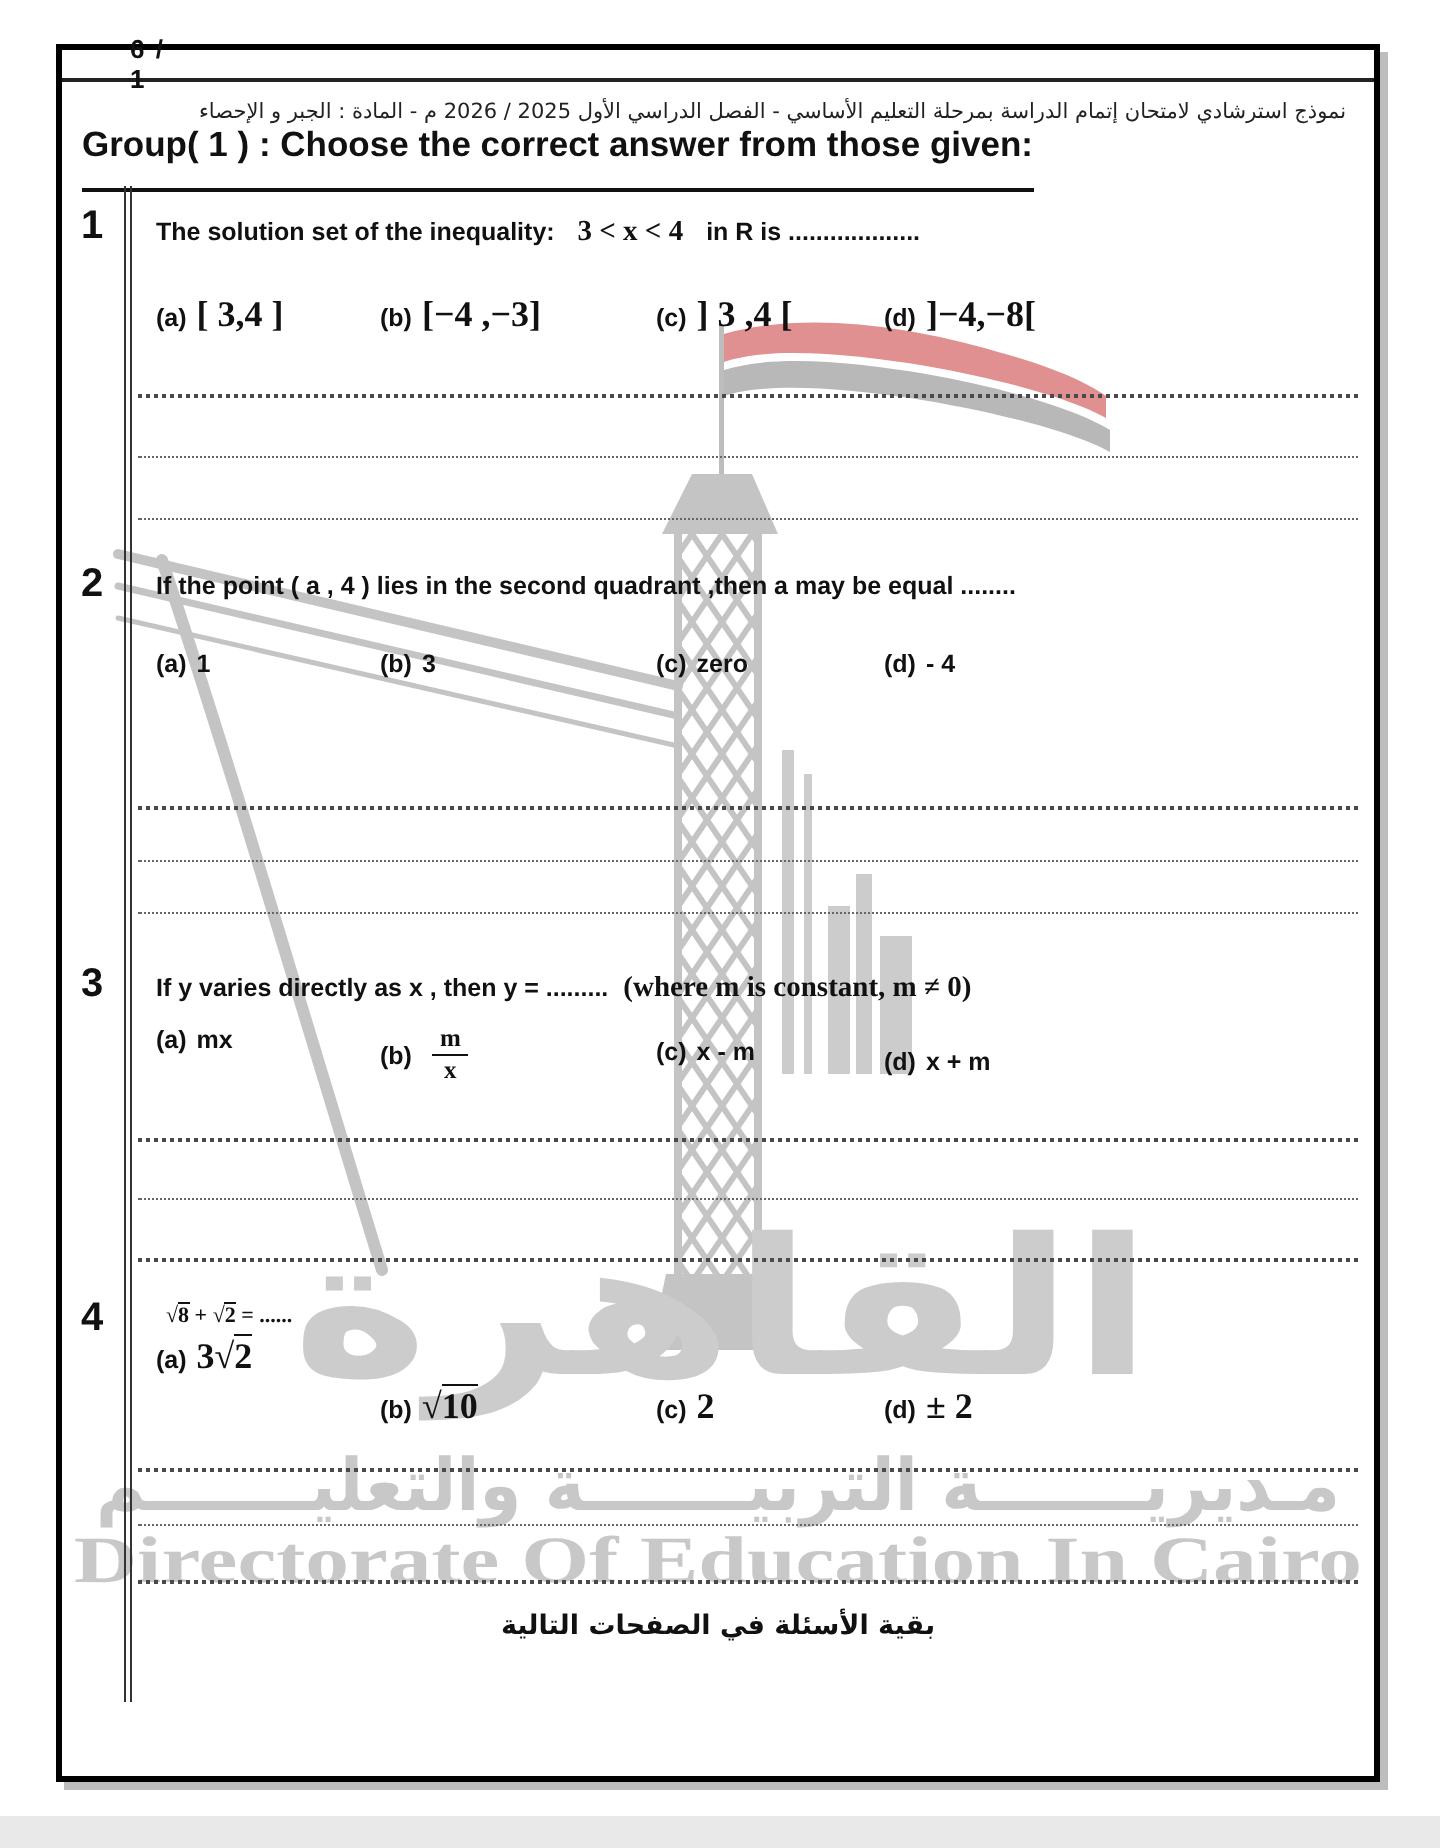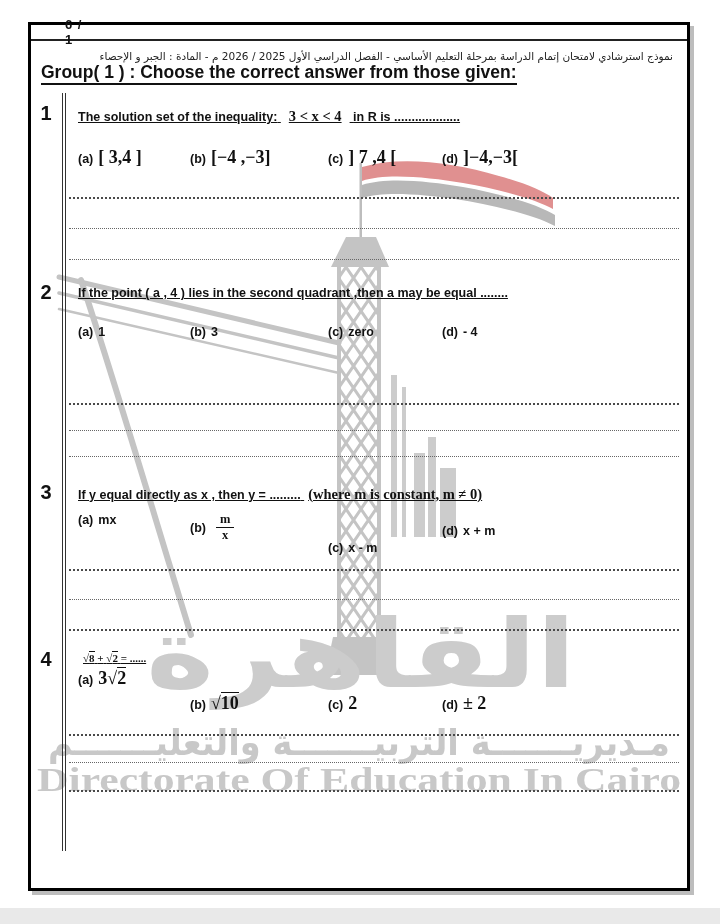--- a/index.html
+++ b/index.html
@@ -14,27 +14,27 @@
   }
   .wm{position:absolute;left:0;top:0;width:656px;height:863px;pointer-events:none;}
   
   .hdr{position:absolute;left:0;top:0;width:100%;height:16px;border-bottom:2px solid #222;
        display:flex;align-items:center;box-sizing:border-box;}
   .pagenum{margin-left:34px;font-weight:bold;font-size:13px;direction:ltr;letter-spacing:1px;}
   .hdr-title{flex:1;text-align:center;direction:rtl;font-size:10.5px;color:#222;
              padding:0 14px 0 10px;font-family:"DejaVu Sans",sans-serif;white-space:nowrap;margin-top:48px;}
   
   .group-title{position:absolute;left:10px;top:37px;font-size:17.5px;font-weight:bold;
-               border-bottom:2px solid #111;padding-bottom:0;white-space:nowrap;}
+               border-bottom:2px solid #111;padding-bottom:11px;white-space:nowrap;}
   
   .vline{position:absolute;left:31px;top:68px;height:758px;width:2px;
          border-left:1.5px solid #333;border-right:1.5px solid #333;}
   
   .qnum{position:absolute;left:0;width:30px;text-align:center;font-size:20px;font-weight:bold;}
-  .qtext{position:absolute;left:47px;font-size:12.5px;font-weight:bold;white-space:nowrap;text-decoration:underline;}
+  .qtext{position:absolute;left:47px;font-size:12.5px;font-weight:bold;white-space:nowrap;}
   .serif{font-family:"Liberation Serif",serif;font-size:14.5px;}
   .mathgap{margin:0 8px;}
   .opt{position:absolute;font-weight:bold;font-size:12.5px;white-space:nowrap;}
   .opt .lbl{margin-right:5px;}
   .val-serif{font-family:"Liberation Serif",serif;font-size:18px;}
   .val-sans{font-size:12.5px;}
   .opt-flex{display:flex;align-items:center;gap:5px;}
   .frac{display:inline-block;text-align:center;font-family:"Liberation Serif",serif;
         font-size:12.5px;line-height:1.05;vertical-align:middle;font-weight:bold;}
   .frac .num{display:block;border-bottom:1.4px solid #111;padding:0 4px 1px;}
@@ -104,24 +104,24 @@
       <span class="serif mathgap">3 &lt; x &lt; 4</span>
       <span>in R  is ...................</span>
     </div>
     <span class="opt" style="left:47px;top:122px">
       <span class="lbl">(a)</span><span class="val-serif">[ 3,4 ]</span>
     </span>
     <span class="opt" style="left:159px;top:122px">
       <span class="lbl">(b)</span><span class="val-serif">[−4 ,−3]</span>
     </span>
     <span class="opt" style="left:297px;top:122px">
-      <span class="lbl">(c)</span><span class="val-serif">] 7 ,4 [</span>
+      <span class="lbl">(c)</span><span class="val-serif">] 3 ,4 [</span>
     </span>
     <span class="opt" style="left:411px;top:122px">
-      <span class="lbl">(d)</span><span class="val-serif">]−4,−3[</span>
+      <span class="lbl">(d)</span><span class="val-serif">]−4,−8[</span>
     </span>
     <div class="dotline" style="top:172px"></div>
     <div class="dotline thin" style="top:203px"></div>
     <div class="dotline thin" style="top:234px"></div>
   </div>
 
   <div>
     <div class="qnum" style="top:256px">2</div>
     <div class="qtext" style="top:261px">If the point ( a , 4 ) lies in the second quadrant ,then a  may be equal ........</div>
     <span class="opt" style="left:47px;top:300px">
@@ -137,34 +137,34 @@
       <span class="lbl">(d)</span><span class="val-sans">- 4</span>
     </span>
     <div class="dotline" style="top:378px"></div>
     <div class="dotline thin" style="top:405px"></div>
     <div class="dotline thin" style="top:431px"></div>
   </div>
 
   <div>
     <div class="qnum" style="top:456px">3</div>
     <div class="qtext" style="top:461px">
-      <span>If  y  equal directly as  x , then  y = .........</span>
+      <span>If  y  varies directly as  x , then  y = .........</span>
       <span class="serif" style="margin-left:4px">(where  m is constant,  m ≠ 0)</span>
     </div>
     <span class="opt" style="left:47px;top:488px">
       <span class="lbl">(a)</span><span class="val-sans">mx</span>
     </span>
     <span class="opt opt-flex" style="left:159px;top:488px">
       <span class="lbl">(b)</span>
       <span class="frac">
         <span class="num">m</span>
         <span class="den">x</span>
       </span>
     </span>
-    <span class="opt" style="left:297px;top:516px">
+    <span class="opt" style="left:297px;top:494px">
       <span class="lbl">(c)</span><span class="val-sans">x - m</span>
     </span>
     <span class="opt" style="left:411px;top:499px">
       <span class="lbl">(d)</span><span class="val-sans">x + m</span>
     </span>
     <div class="dotline" style="top:544px"></div>
     <div class="dotline thin" style="top:574px"></div>
     <div class="dotline" style="top:604px"></div>
   </div>
 
@@ -186,16 +186,17 @@
       <span class="lbl">(c)</span><span class="val-serif">2</span>
     </span>
     <span class="opt" style="left:411px;top:668px">
       <span class="lbl">(d)</span><span class="val-serif">± 2</span>
     </span>
     <div class="dotline" style="top:709px"></div>
     <div class="dotline thin" style="top:737px"></div>
     <div class="dotline" style="top:765px"></div>
   </div>
 
+  <div class="footer-note">بقية الأسئلة في الصفحات التالية</div>
 
 </div>
 
 <div class="bottom-strip"></div>
 
 </body></html>

